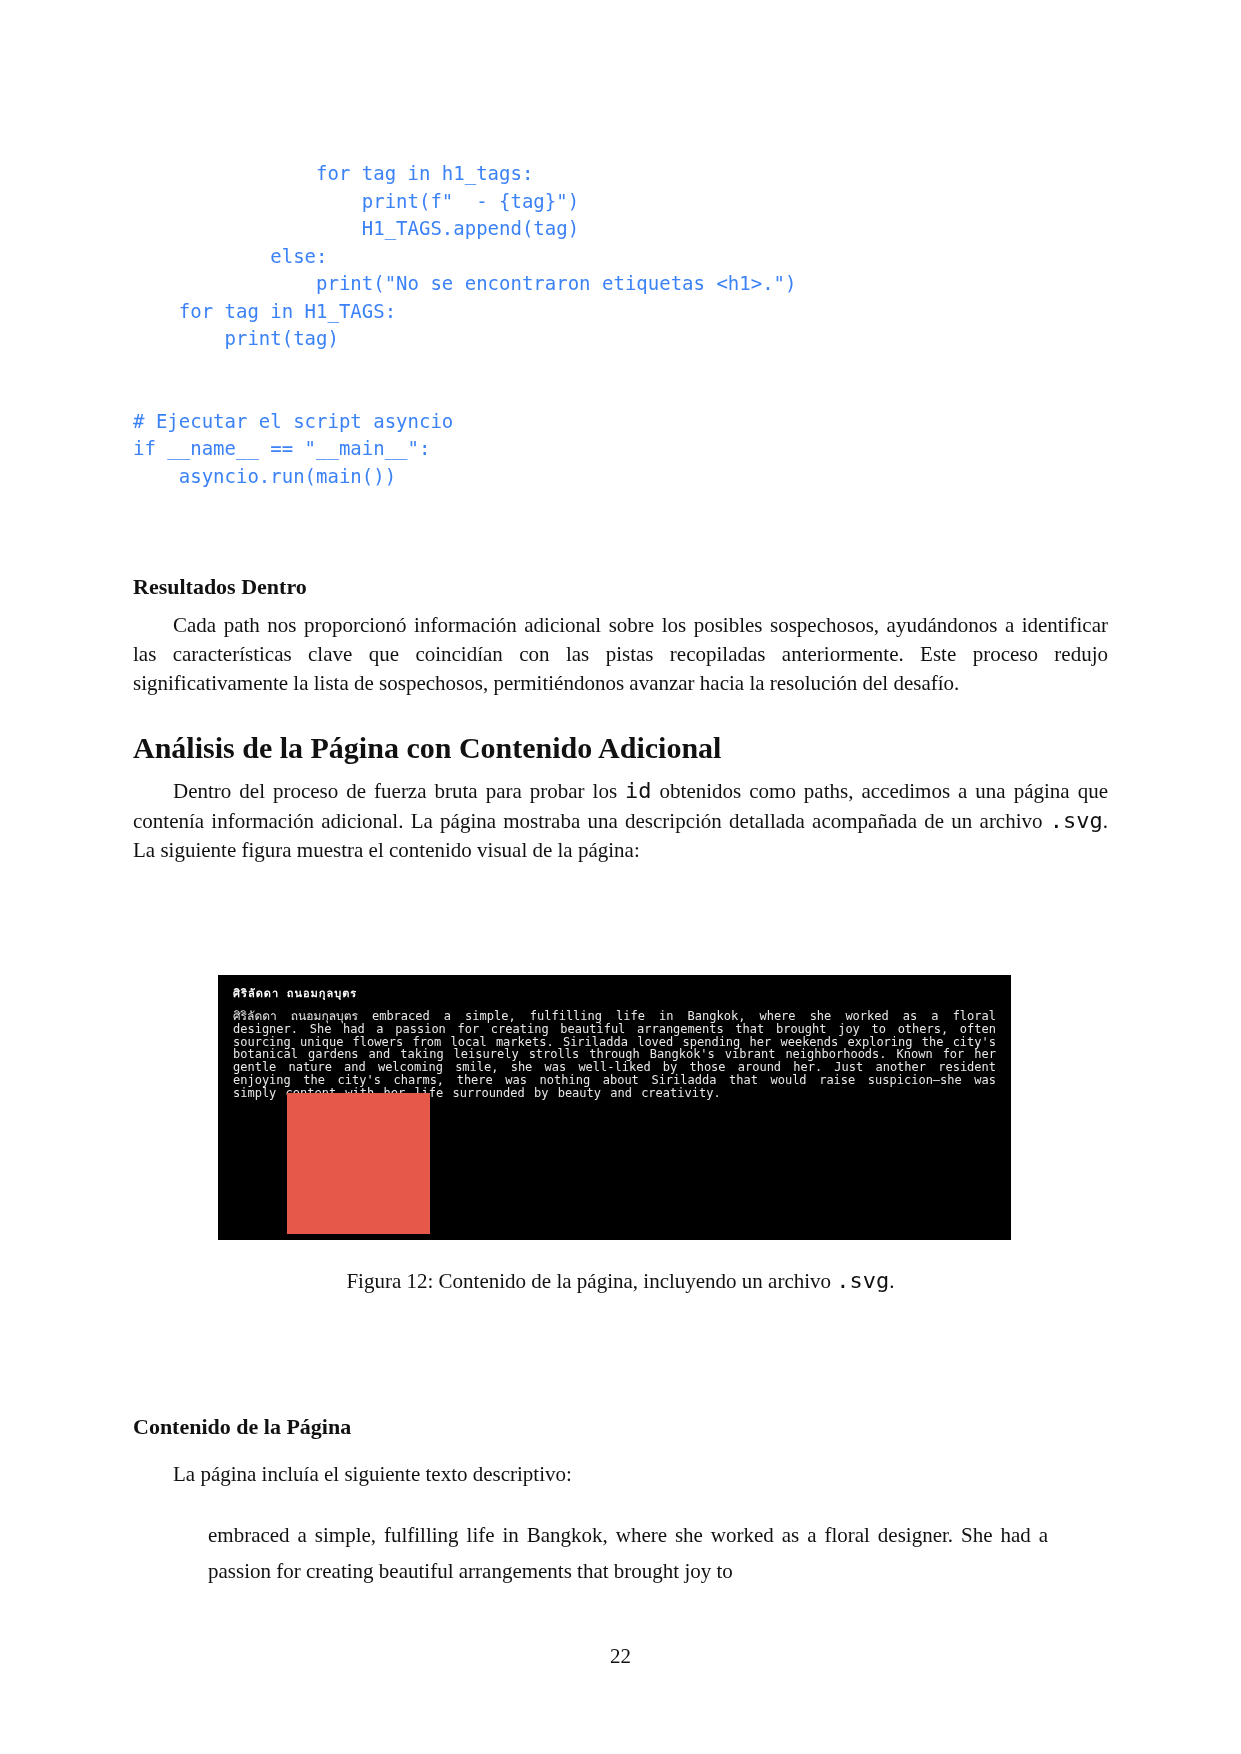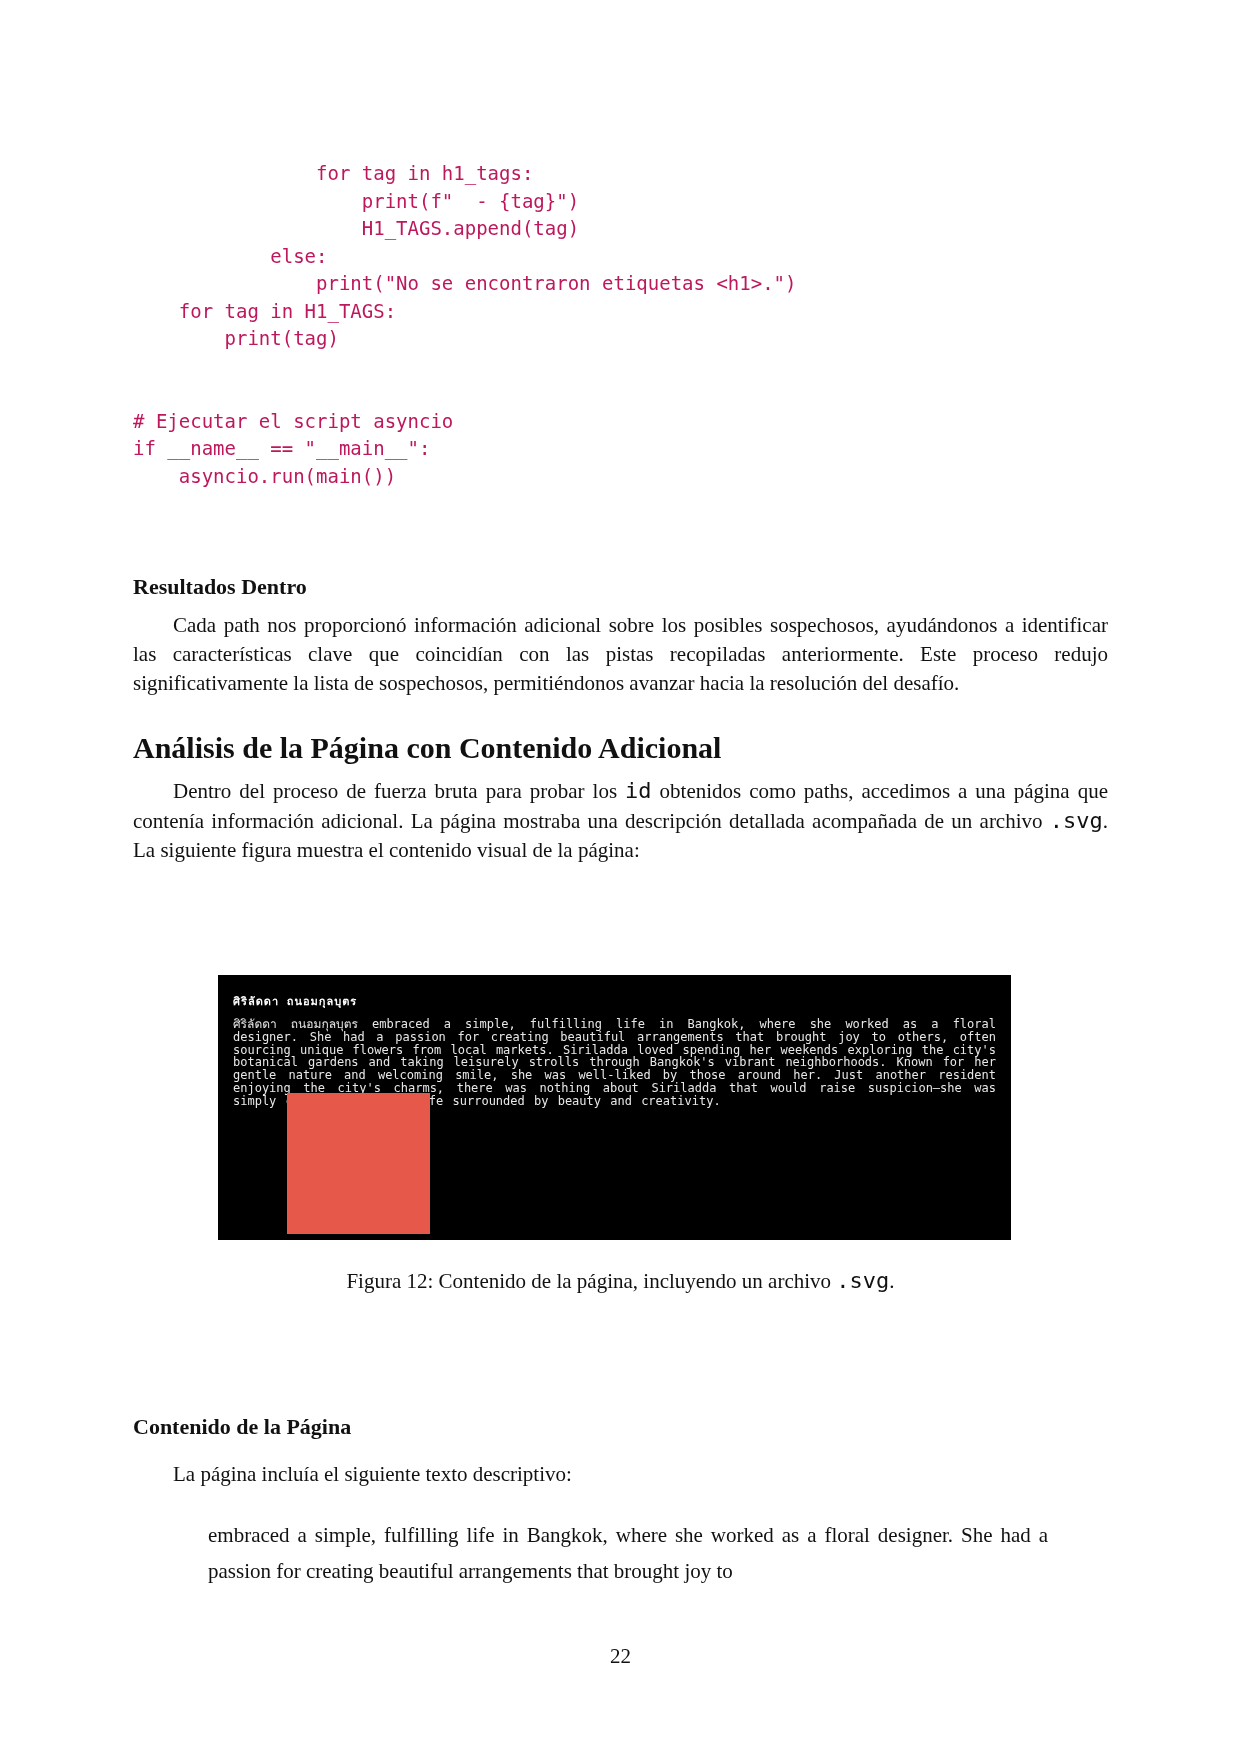--- a/index.html
+++ b/index.html
@@ -12,21 +12,21 @@
     padding: 160px 133px 0 133px;
     font-family: "Liberation Serif", "DejaVu Serif", serif;
     color: #111111;
     overflow: hidden;
   }
   pre.code {
     margin: 0;
     font-family: "DejaVu Sans Mono", monospace;
     font-size: 19px;
     line-height: 27.5px;
-    color: #be185d;
+    color: #3b82f6;
     white-space: pre;
   }
   h3.subheading {
     margin: 0;
     margin-top: 84px;
     font-size: 22px;
     line-height: 26px;
     font-weight: bold;
   }
   p.body {
@@ -45,21 +45,21 @@
     font-weight: bold;
   }
   p.body.after-section { margin-top: 10px; }
   figure.figure { margin: 0; margin-top: 110px; }
   .fig-image {
     position: relative;
     margin-left: 85px;
     width: 793px;
     height: 265px;
     box-sizing: border-box;
-    padding: 20px 15px;
+    padding: 12px 15px;
     overflow: hidden;
     margin-top: 17px;
   }
   .fig-title {
     font-family: "DejaVu Sans Mono", monospace;
     font-weight: bold;
     font-size: 11px;
     line-height: 14px;
     letter-spacing: 1px;
   }

